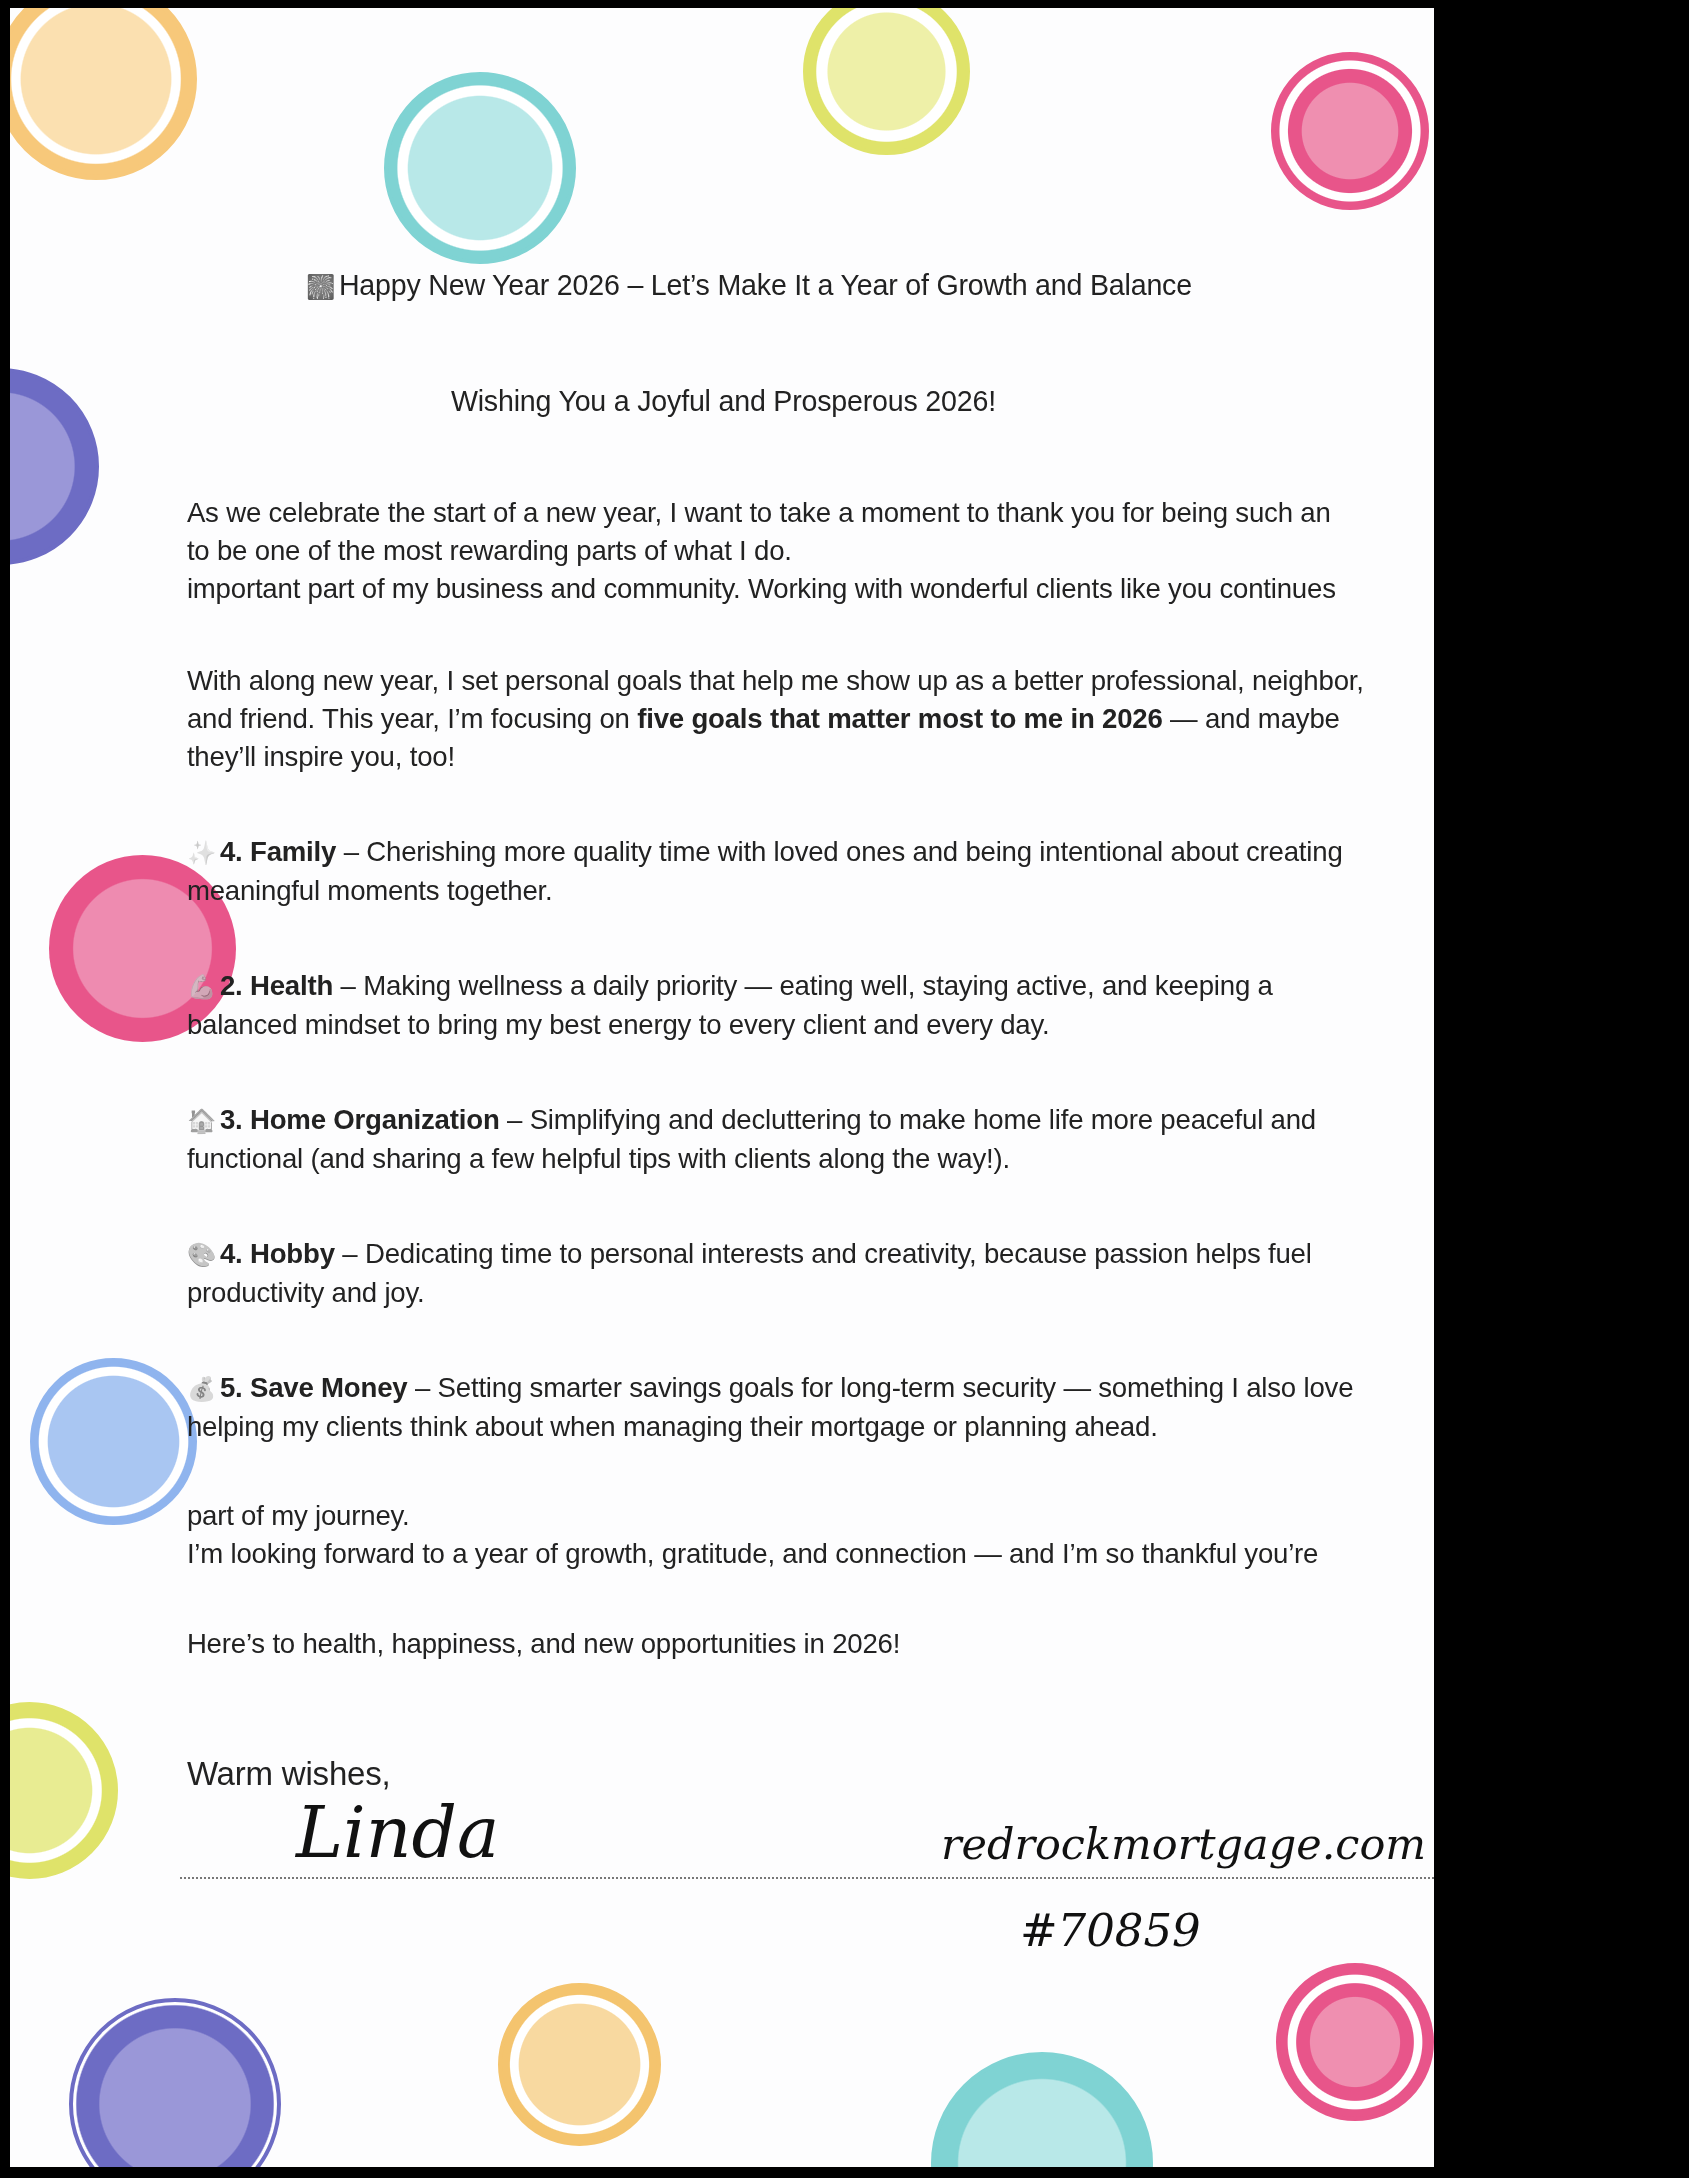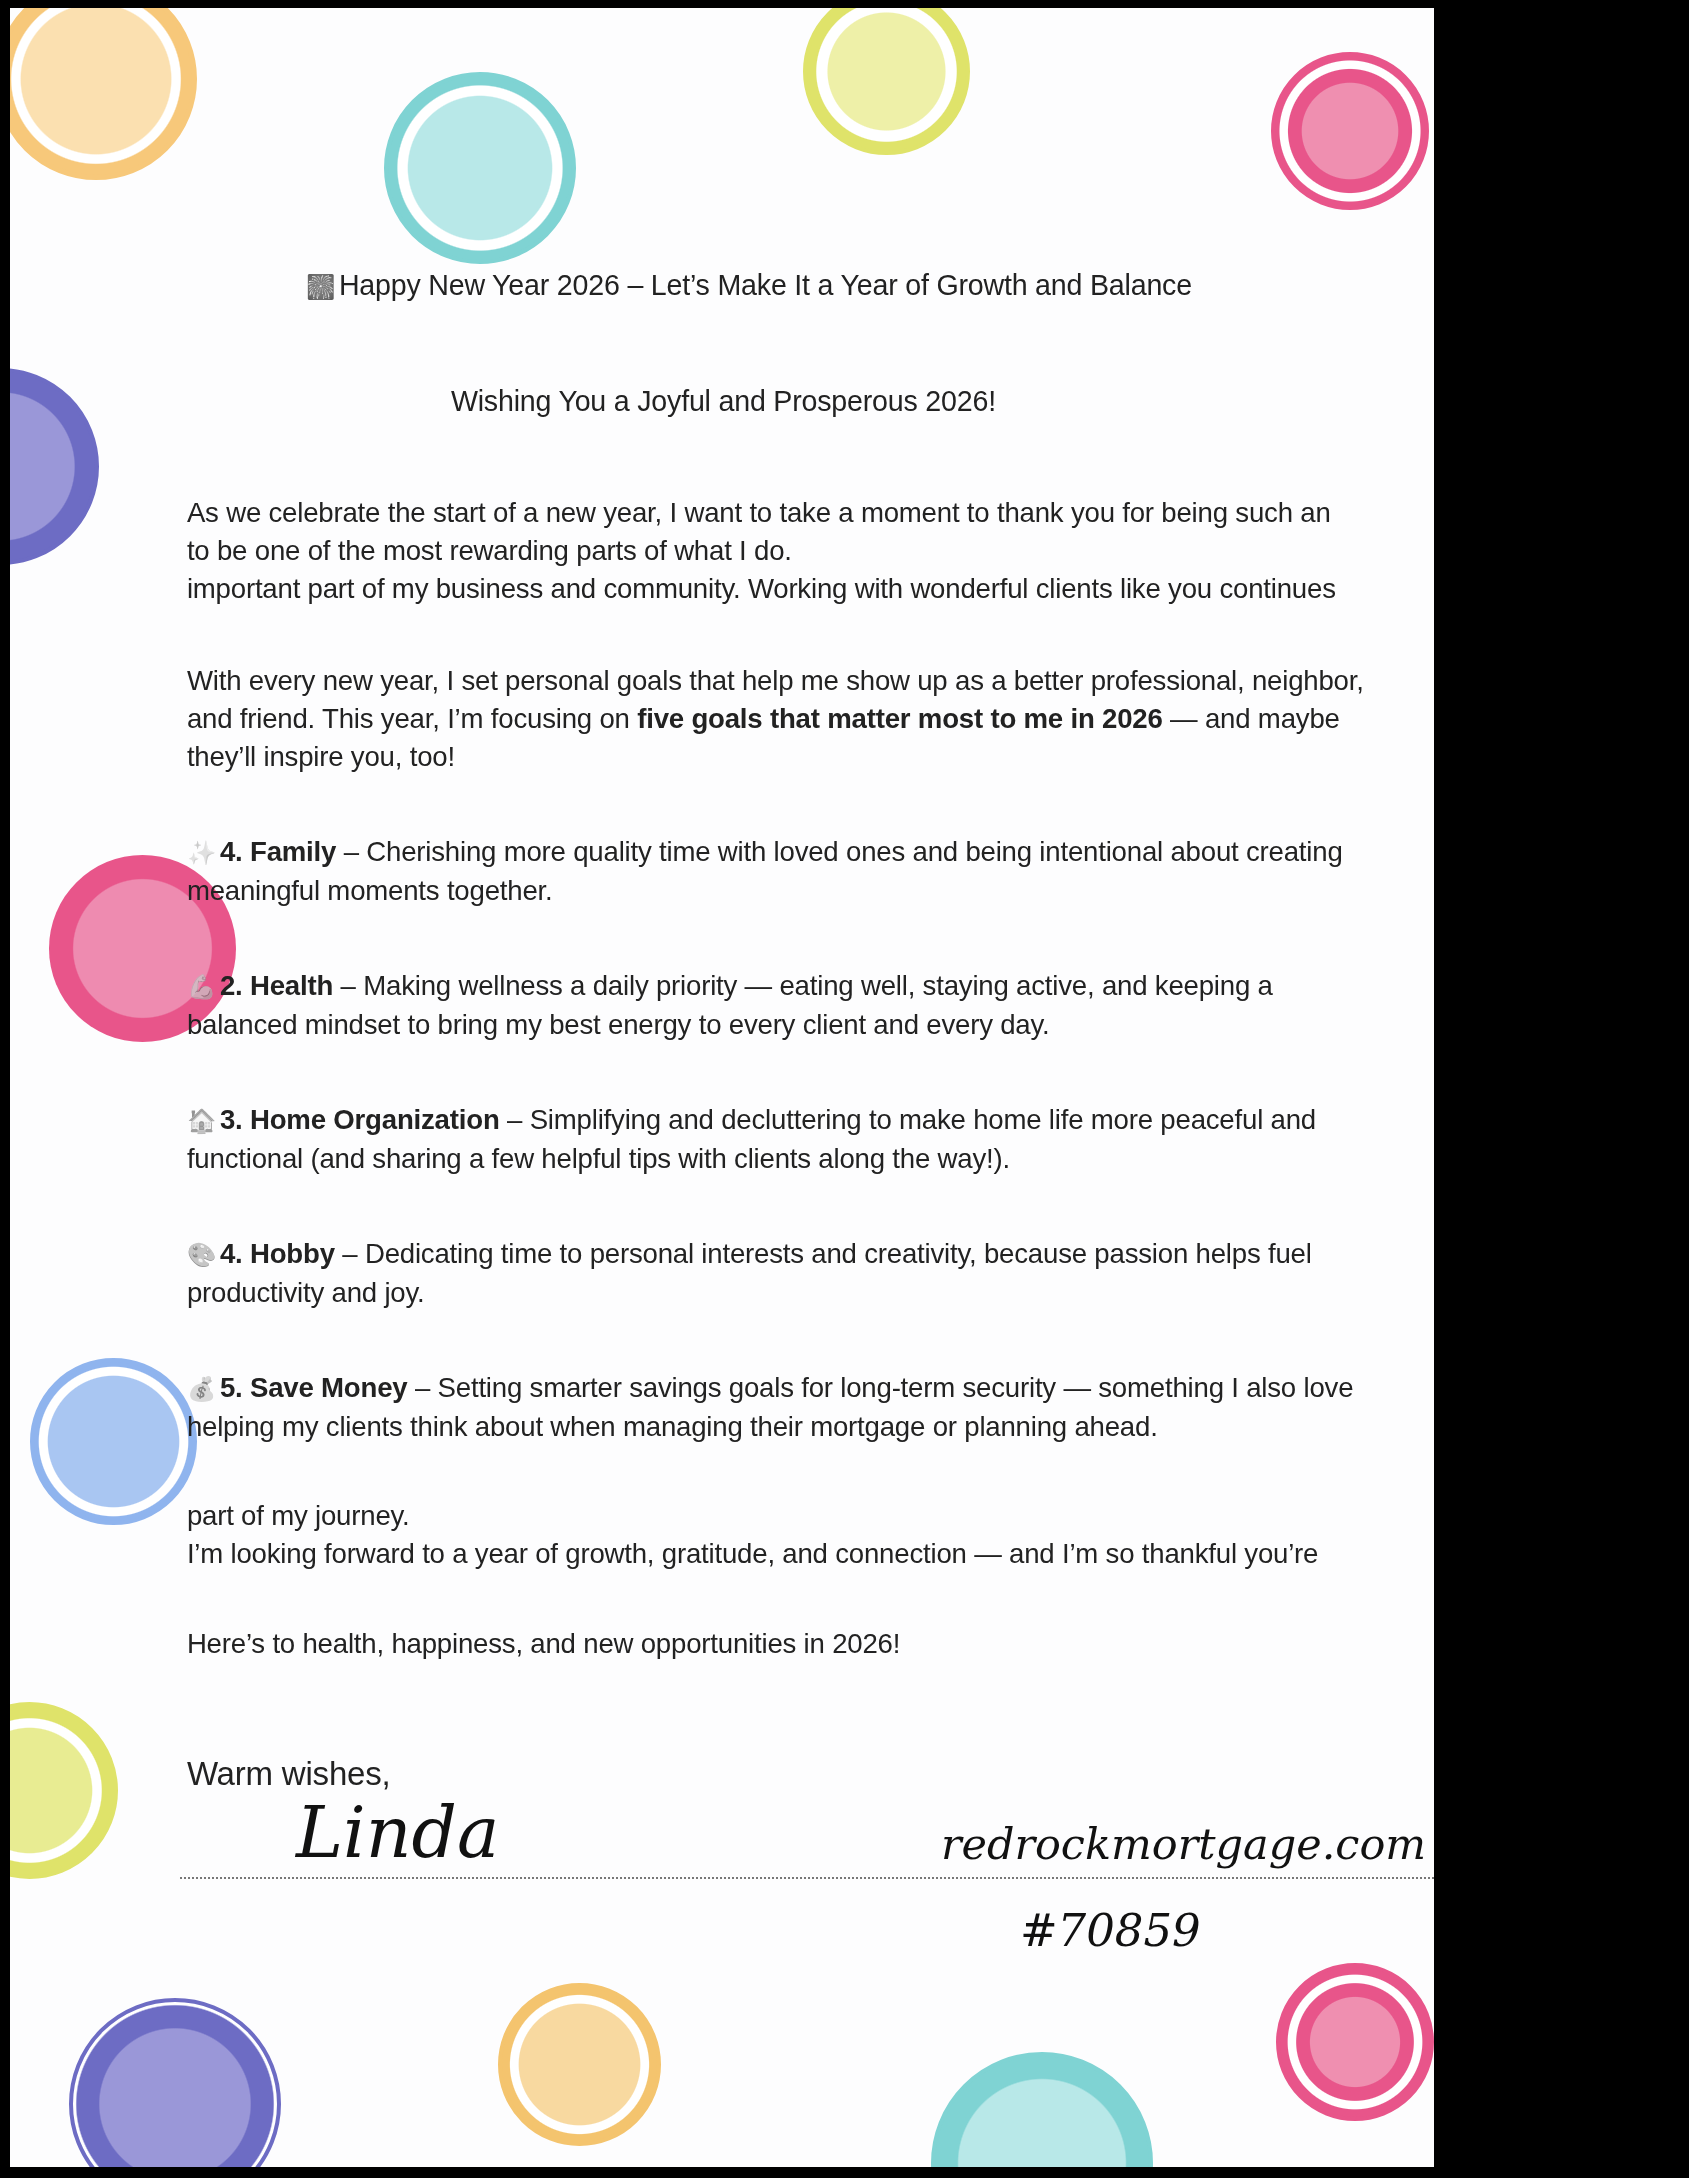--- a/index.html
+++ b/index.html
@@ -63,21 +63,21 @@
   </div>
   <div class="text" style="left:441px;top:347px;font-size:28.6px;margin-top:27px;">Wishing You a Joyful and Prosperous 2026!</div>
 
   <div class="text" style="left:177px;top:486px;">
     <div>As we celebrate the start of a new year, I want to take a moment to thank you for being such an</div>
     <div>to be one of the most rewarding parts of what I do.</div>
     <div>important part of my business and community. Working with wonderful clients like you continues</div>
   </div>
 
   <div class="text" style="left:177px;top:654px;">
-    <div>With every new year, I set personal goals that help me show up as a better professional, neighbor,</div>
+    <div>With along new year, I set personal goals that help me show up as a better professional, neighbor,</div>
     <div><span>and friend. This year, I’m focusing on </span><b>five goals that matter most to me in 2026</b><span> — and maybe</span></div>
     <div>they’ll inspire you, too!</div>
   </div>
 
   <div class="text" style="left:177px;top:825px;">
     <div><span class="icon">✨</span><b>4. Family</b><span> – </span><span>Cherishing more quality time with loved ones and being intentional about creating</span></div>
     <div>meaningful moments together.</div>
   </div>
   <div class="text" style="left:177px;top:959px;">
     <div><span class="icon">💪</span><b>2. Health</b><span> – </span><span>Making wellness a daily priority — eating well, staying active, and keeping a</span></div>

